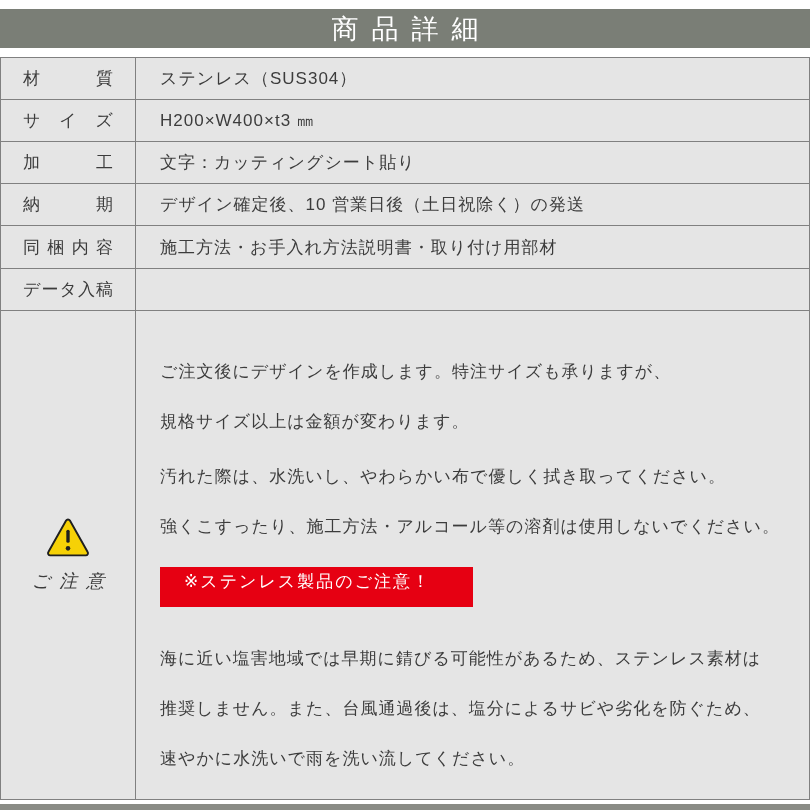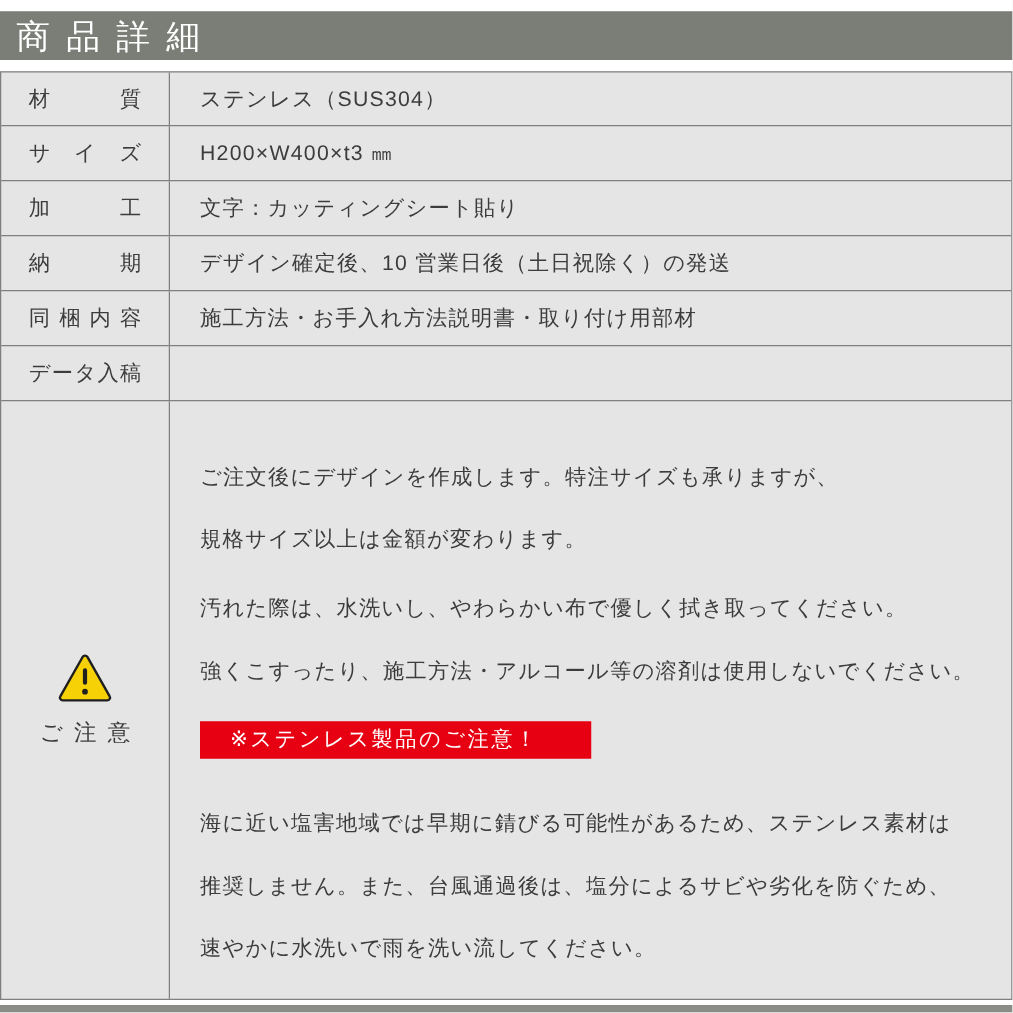--- a/index.html
+++ b/index.html
@@ -8,21 +8,21 @@
     width: 810px; height: 810px; overflow: hidden;
     font-family: "Liberation Sans", "DejaVu Sans", sans-serif;
     color: #3c3c3c;
   }
   .page { width: 810px; height: 810px; display: flex; flex-direction: column; background: #fff; }
 
   .top-gap { height: 9px; background: #fff; }
 
   .section-header {
     height: 39px; background: #7a7e76;
-    display: flex; align-items: center; 
+    display: flex; align-items: center; justify-content: center;
   }
   .section-header .title {
     color: #ffffff; font-size: 27px; letter-spacing: 13px; padding-left: 13px;
     font-weight: 400;
   }
 
   .header-gap { height: 9px; background: #fff; }
 
   .spec-table {
     height: 743px; border: 1px solid #808080;
@@ -43,38 +43,38 @@
     text-align: justify; text-align-last: justify; text-justify: inter-character;
   }
   .value-cell {
     flex: 1 1 auto; display: flex; align-items: center;
     padding-left: 24px; font-size: 17px; letter-spacing: 1px; color: #3c3c3c;
   }
 
   .caution-row { flex: 1 1 auto; border-bottom: none; height: auto; display: flex; }
   .caution-label-cell {
     width: 135px; flex: 0 0 135px; border-right: 1px solid #808080;
-    display: flex; flex-direction: column; align-items: center; justify-content: center;
+    display: flex; flex-direction: column; align-items: center; justify-content: center; font-style: italic;
   }
   .warning-icon { width: 44px; height: 40px; }
   .caution-label {
     margin-top: 12px; font-size: 18px; letter-spacing: 9px; padding-left: 9px;
     color: #3c3c3c;
   }
   .caution-value-cell {
     flex: 1 1 auto; padding: 26px 10px 0 24px;
     font-size: 17px; letter-spacing: 1px; line-height: 30px; color: #3c3c3c;
   }
   .caution-paragraph { margin-bottom: 25px; }
   .caution-line { white-space: nowrap; margin-top: 20px; }
 
   .notice-banner {
     display: inline-block; background: #e60012; color: #ffffff;
     font-size: 17px; letter-spacing: 2px; line-height: 24px;
-    padding: 3px 42px 3px 24px; margin: 0 0 17px 0;
+    padding: 3px 42px 13px 24px; margin: 0 0 17px 0;
   }
 
   .bottom-gap { height: 4px; background: #fff; }
   .next-section-strip { height: 6px; background: #8a8c86; }
 </style>
 </head>
 <body>
 
 <div class="page">
 

